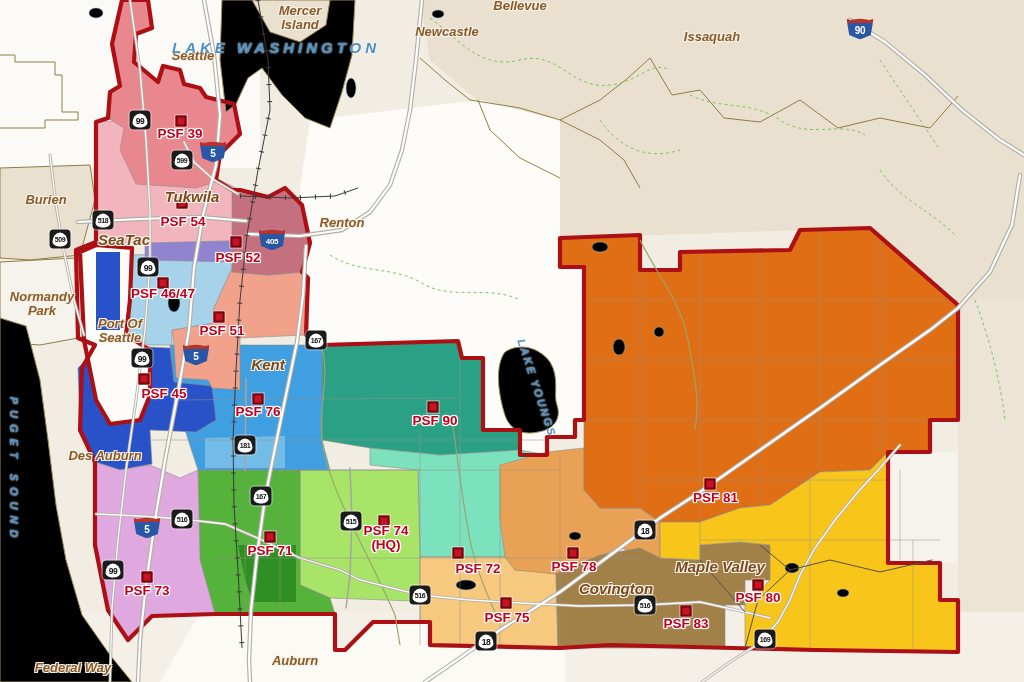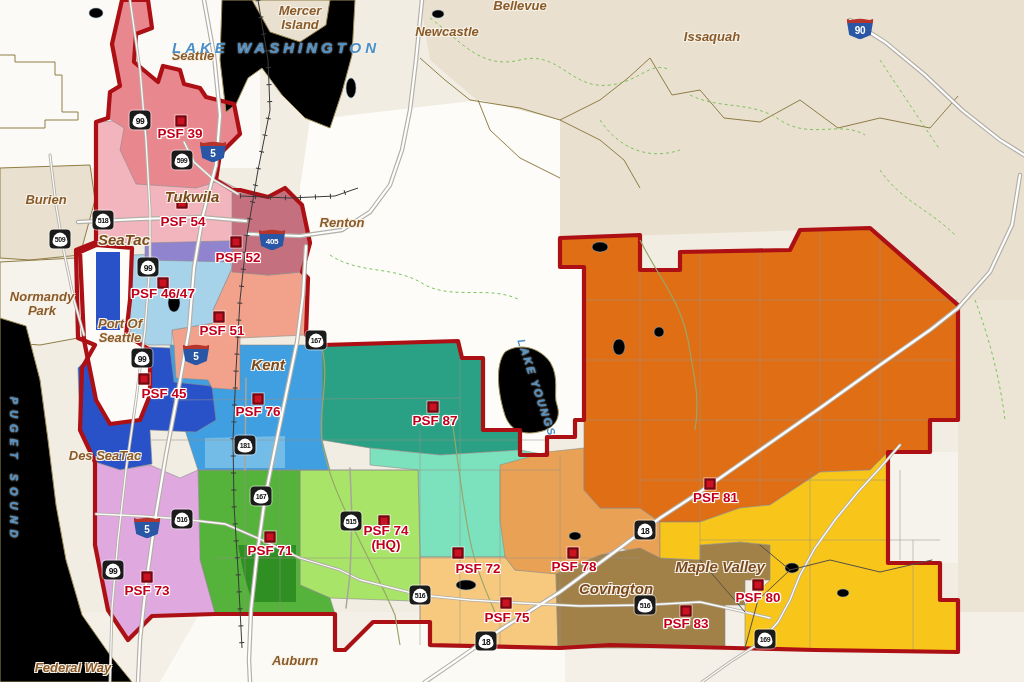--- a/index.html
+++ b/index.html
@@ -204,21 +204,21 @@
       <div class="marker" style="left: 144px; top: 379px;"></div>
       <div class="psf-label" style="left: 144px; top: 394px; margin-left: 20px;">
         <div>PSF 45</div>
       </div>
       <div class="marker" style="left: 258px; top: 399px;"></div>
       <div class="psf-label" style="left: 258px; top: 412px;">
         <div>PSF 76</div>
       </div>
       <div class="marker" style="left: 433px; top: 407px;"></div>
       <div class="psf-label" style="left: 435px; top: 421px;">
-        <div>PSF 87</div>
+        <div>PSF 90</div>
       </div>
       <div class="marker" style="left: 710px; top: 484px;"></div>
       <div class="psf-label" style="left: 709px; top: 498px; padding-left: 13px;">
         <div>PSF 81</div>
       </div>
       <div class="marker" style="left: 270px; top: 537px;"></div>
       <div class="psf-label" style="left: 270px; top: 551px;">
         <div>PSF 71</div>
       </div>
       <div class="marker" style="left: 384px; top: 521px;"></div>
@@ -283,21 +283,21 @@
       <div class="city large" style="left: 124px; top: 240px;">
         <div>SeaTac</div>
       </div>
       <div class="city small" style="left: 342px; top: 223px;">
         <div>Renton</div>
       </div>
       <div class="city large" style="left: 268px; top: 365px;">
         <div>Kent</div>
       </div>
       <div class="city small" style="left: 105px; top: 456px;">
-        <div>Des SeaTac</div>
+        <div>Des Auburn</div>
       </div>
       <div class="city large" style="left: 616px; top: 589px;">
         <div>Covington</div>
       </div>
       <div class="city large" style="left: 720px; top: 567px;">
         <div>Maple Valley</div>
       </div>
       <div class="city small" style="left: 295px; top: 661px;">
         <div>Auburn</div>
       </div>

